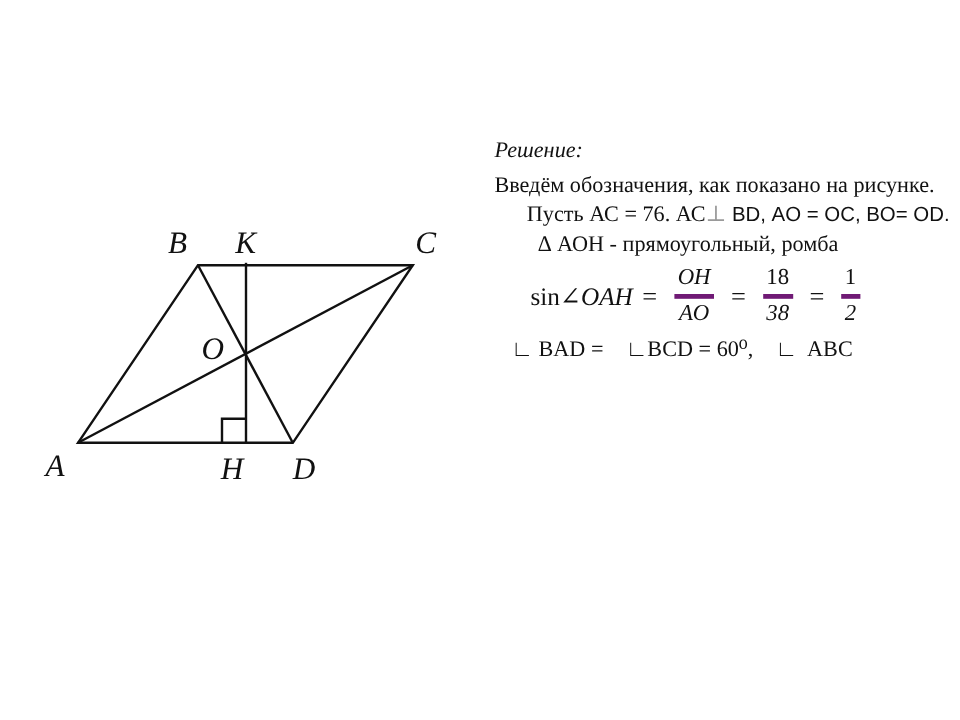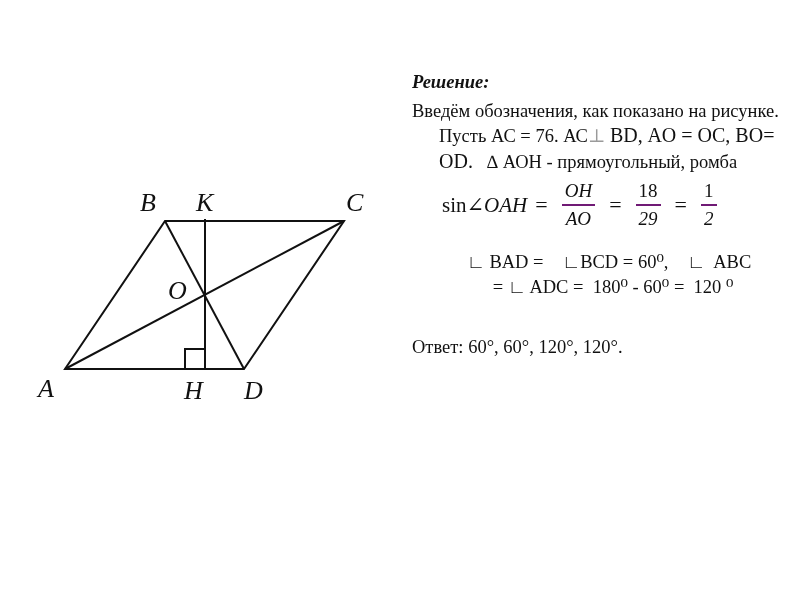--- a/index.html
+++ b/index.html
@@ -3,29 +3,29 @@
 <meta charset="utf-8">
 <style>
   html, body { margin: 0; padding: 0; background: #ffffff; }
   body { width: 800px; height: 600px; position: relative; overflow: hidden;
          font-family: "Liberation Serif", "DejaVu Serif", serif; color: #111; }
   .figure { position: absolute; left: 0; top: 0; width: 400px; height: 600px; }
   .figure svg { position: absolute; left: 0; top: 0; }
   .lbl { position: absolute; font-family: "Liberation Serif", serif; font-style: italic;
          font-size: 26px; line-height: 26px; color: #111; }
   .text { position: absolute; left: 412px; top: 70px; width: 380px; font-size: 18.5px; line-height: 24.5px; }
-  .heading { font-weight: bold; font-style: italic; margin-bottom: 4px; }
+  .heading { font-weight: normal; font-style: italic; margin-bottom: 4px; margin-top: 44px; }
   .para { text-indent: -27px; padding-left: 27px; }
-  .sans { font-family: Liberation Serif, serif; font-size: 20px; }
+  .sans { font-family: Liberation Sans, sans-serif; font-size: 17px; }
   .gray { color: #9a9a9a; }
   .formula { display: flex; align-items: center; height: 54px; margin: 4px 0 6px 30px; font-size: 21px; }
   .formula .fn { margin-right: 0; }
   .formula .it { font-style: italic; }
   .frac { display: inline-flex; flex-direction: column; align-items: center; margin: 0 6px; font-size: 19px; line-height: 22px; }
-  .frac .num { border-bottom: 2px solid #701a75; padding: 0 3px 2px 3px; }
+  .frac .num { border-bottom: 4px solid #701a75; padding: 0 3px 2px 3px; }
   .frac .den { padding: 2px 3px 0 3px; font-style: italic; }
   .eq { margin: 0 8px; font-size: 22px; }
   .answer { margin-top: 36px; }
 </style>
 </head>
 <body>
 
 <div class="figure">
   <svg width="400" height="600">
     <g stroke="#111" stroke-width="2" fill="none">
@@ -57,26 +57,24 @@
     <span class="fn">sin</span>
     <span class="it">∠OAH</span>
     <span class="eq">=</span>
     <span class="frac it">
       <span class="num">OH</span>
       <span class="den">AO</span>
     </span>
     <span class="eq">=</span>
     <span class="frac">
       <span class="num">18</span>
-      <span class="den">29</span>
+      <span class="den">38</span>
     </span>
     <span class="eq">=</span>
     <span class="frac">
       <span class="num">1</span>
       <span class="den">2</span>
     </span>
   </div>
-  <div style="margin-top:18px; padding-left:14px;text-align:center;">
+  <div style="margin-top:6px; padding-left:14px;">
     <div style="white-space:pre;">∟ BAD =    ∟BCD = 60⁰,    ∟  ABC</div>
-    <div style="white-space:pre; padding-left:8px;">= ∟ ADC =  180⁰ - 60⁰ =  120 ⁰</div>
   </div>
-  <div class="answer">Ответ: 60°, 60°, 120°, 120°.</div>
 </div>
 
 </body></html>

